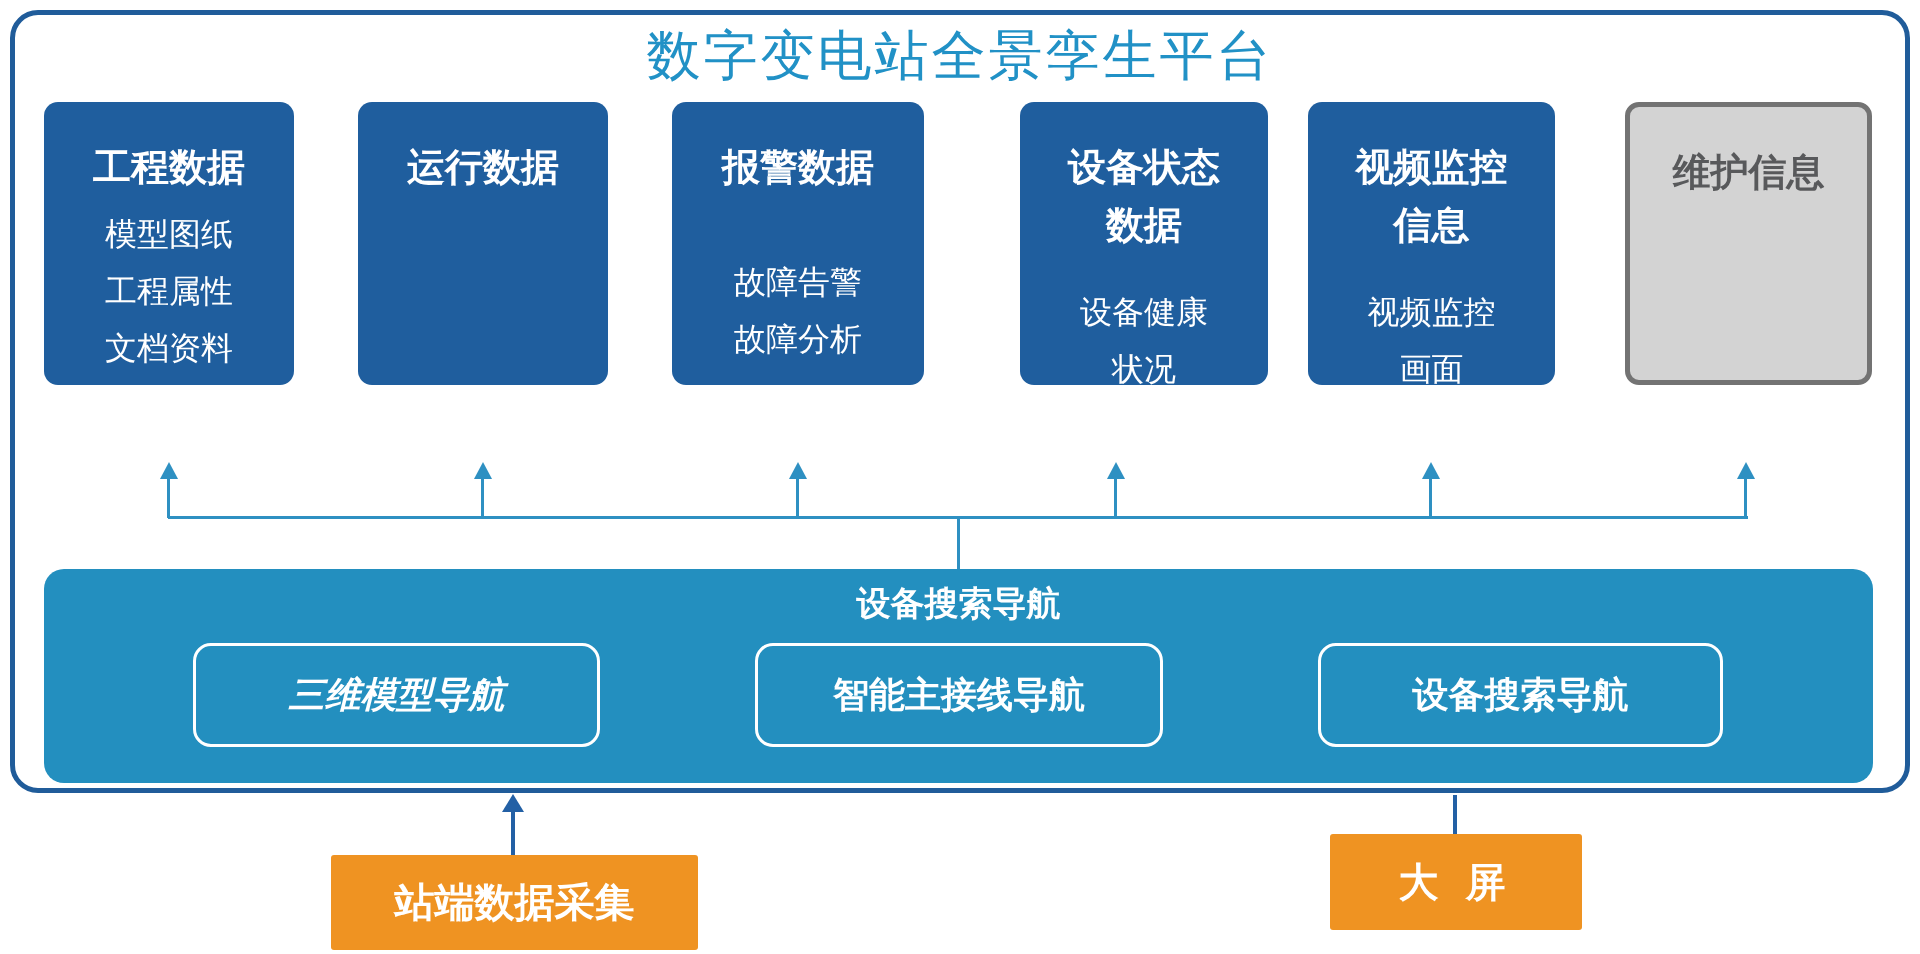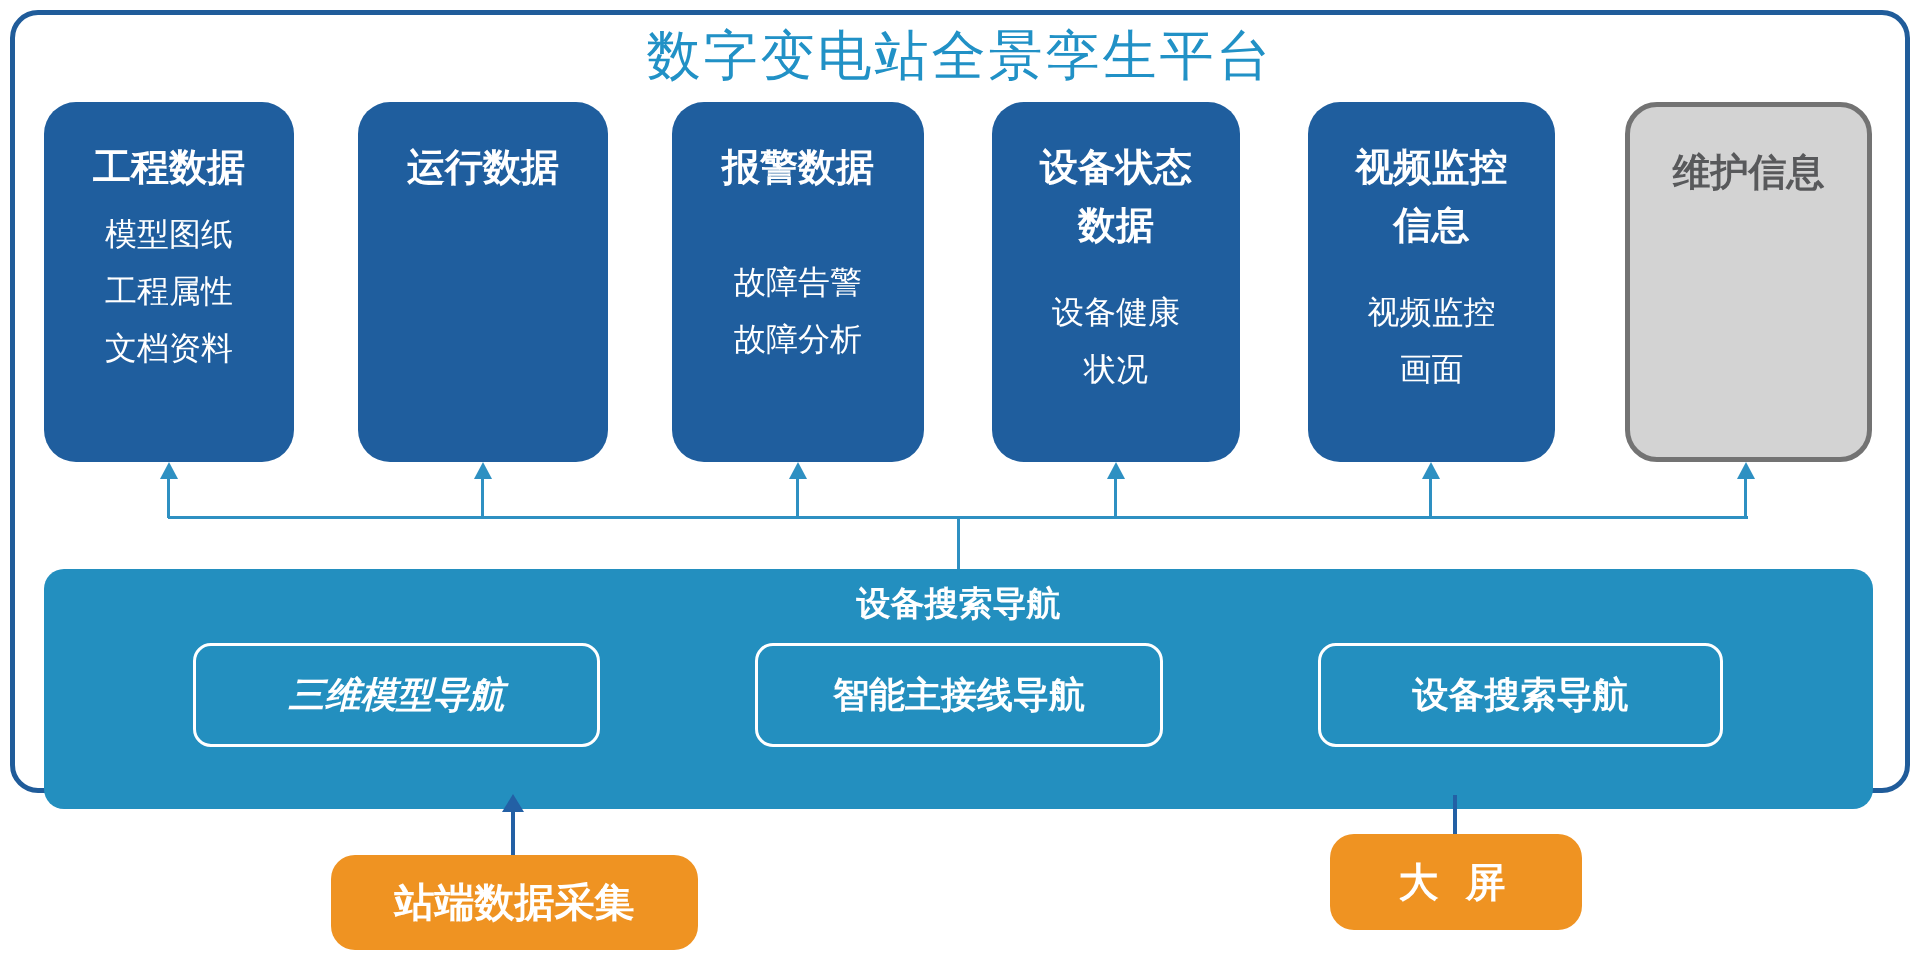--- a/index.html
+++ b/index.html
@@ -12,63 +12,63 @@
     position:absolute; left:10px; top:10px; width:1900px; height:783px;
     border:5px solid #205C9A; border-radius:28px; background:#ffffff;
     box-sizing:border-box;
   }
   .main-title {
     position:absolute; left:0; top:20px; width:100%; text-align:center;
     font-size:54px; font-weight:normal; color:#2191C6; letter-spacing:3px;
   }
   
   .card {
-    position:absolute; top:102px; height:360px; border-radius:32px;
+    position:absolute; top:102px; height:283px; border-radius:14px;
     background:#1F5E9E; color:#ffffff; text-align:center; box-sizing:border-box;
   }
   .card.gray { background:#D3D3D3; border:5px solid #737373; color:#58595B; }
   .c1 { left:44px;  width:250px; }
   .c2 { left:358px; width:250px; }
   .c3 { left:672px; width:252px; }
-  .c4 { left:992px; width:248px; }
+  .c4 { left:1020px; width:248px; }
   .c5 { left:1308px; width:247px; }
   .c6 { left:1625px; width:247px; }
   .card-title { margin-top:36px; font-size:38px; font-weight:bold; line-height:58px; }
   .card-title span { display:block; }
   .card-items { font-size:32px; line-height:57px; }
   .card-items div:empty { display:none; }
   .c1 .card-items { margin-top:10px; }
   .c3 .card-items { margin-top:58px; }
   .c4 .card-items, .c5 .card-items { margin-top:30px; }
   
   .h-line { position:absolute; left:168px; top:516px; width:1580px; height:3px; background:#2E90C2; }
   .drop   { position:absolute; left:957px; top:518px; width:3px; height:52px; background:#2E90C2; }
   .stem   { position:absolute; top:478px; width:3px; height:40px; background:#2E90C2; }
   .tri-up {
     position:absolute; top:462px; width:0; height:0;
     border-left:9px solid transparent; border-right:9px solid transparent;
     border-bottom:17px solid #2E90C2;
   }
   
   .nav-bar {
-    position:absolute; left:44px; top:569px; width:1829px; height:240px;
+    position:absolute; left:44px; top:569px; width:1829px; height:214px;
     background:#238FBF; border-radius:20px;
   }
   .nav-title { text-align:center; padding-top:12px; font-size:34px; font-weight:bold; color:#ffffff; }
   .nav-btn {
     position:absolute; top:74px; height:104px; border:3px solid #ffffff; border-radius:18px;
     color:#ffffff; font-size:36px; font-weight:bold; box-sizing:border-box;
     display:flex; align-items:center; justify-content:center;
   }
   .b1 { left:149px;  width:407px;font-style:italic; }
   .b2 { left:711px;  width:408px; }
   .b3 { left:1274px; width:405px; }
   
   .orange-box {
-    position:absolute; background:#EF9322; border-radius:24px; color:#ffffff;
+    position:absolute; background:#EF9322; border-radius:3px; color:#ffffff;
     font-size:40px; font-weight:bold; display:flex; align-items:center; justify-content:center;
   }
   .ob1 { left:331px; top:855px; width:367px; height:95px; }
   .ob2 { left:1330px; top:834px; width:252px; height:96px; letter-spacing:8px; }
   
   .dstem { position:absolute; width:4px; background:#2360A5; }
   .dtri-up {
     position:absolute; width:0; height:0;
     border-left:11px solid transparent; border-right:11px solid transparent;
     border-bottom:18px solid #2360A5;

